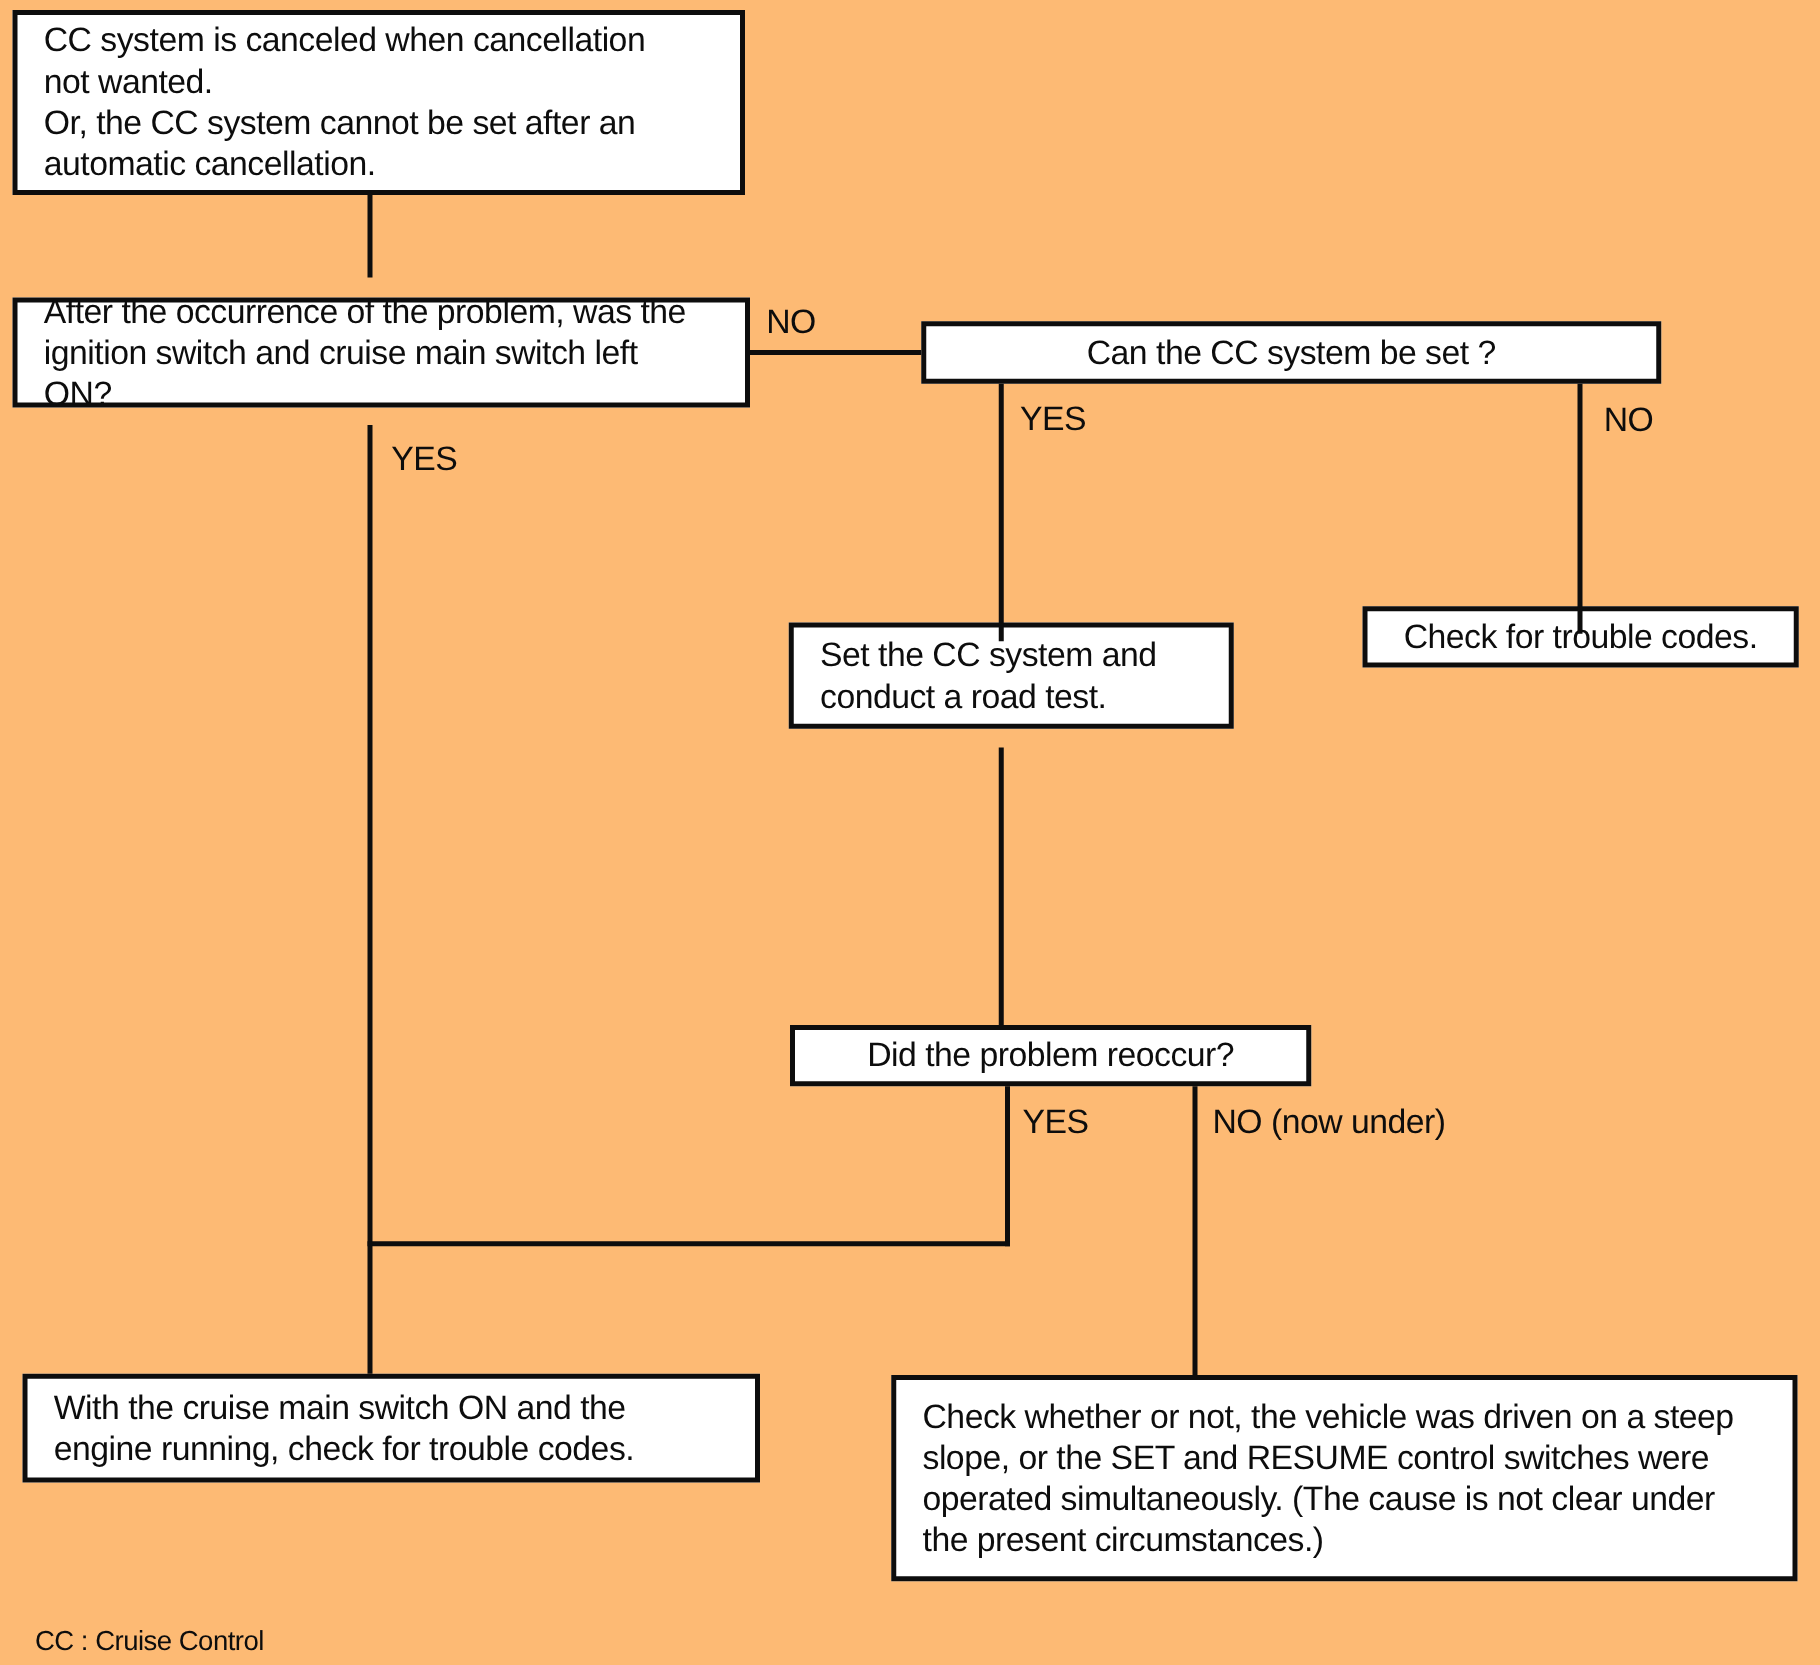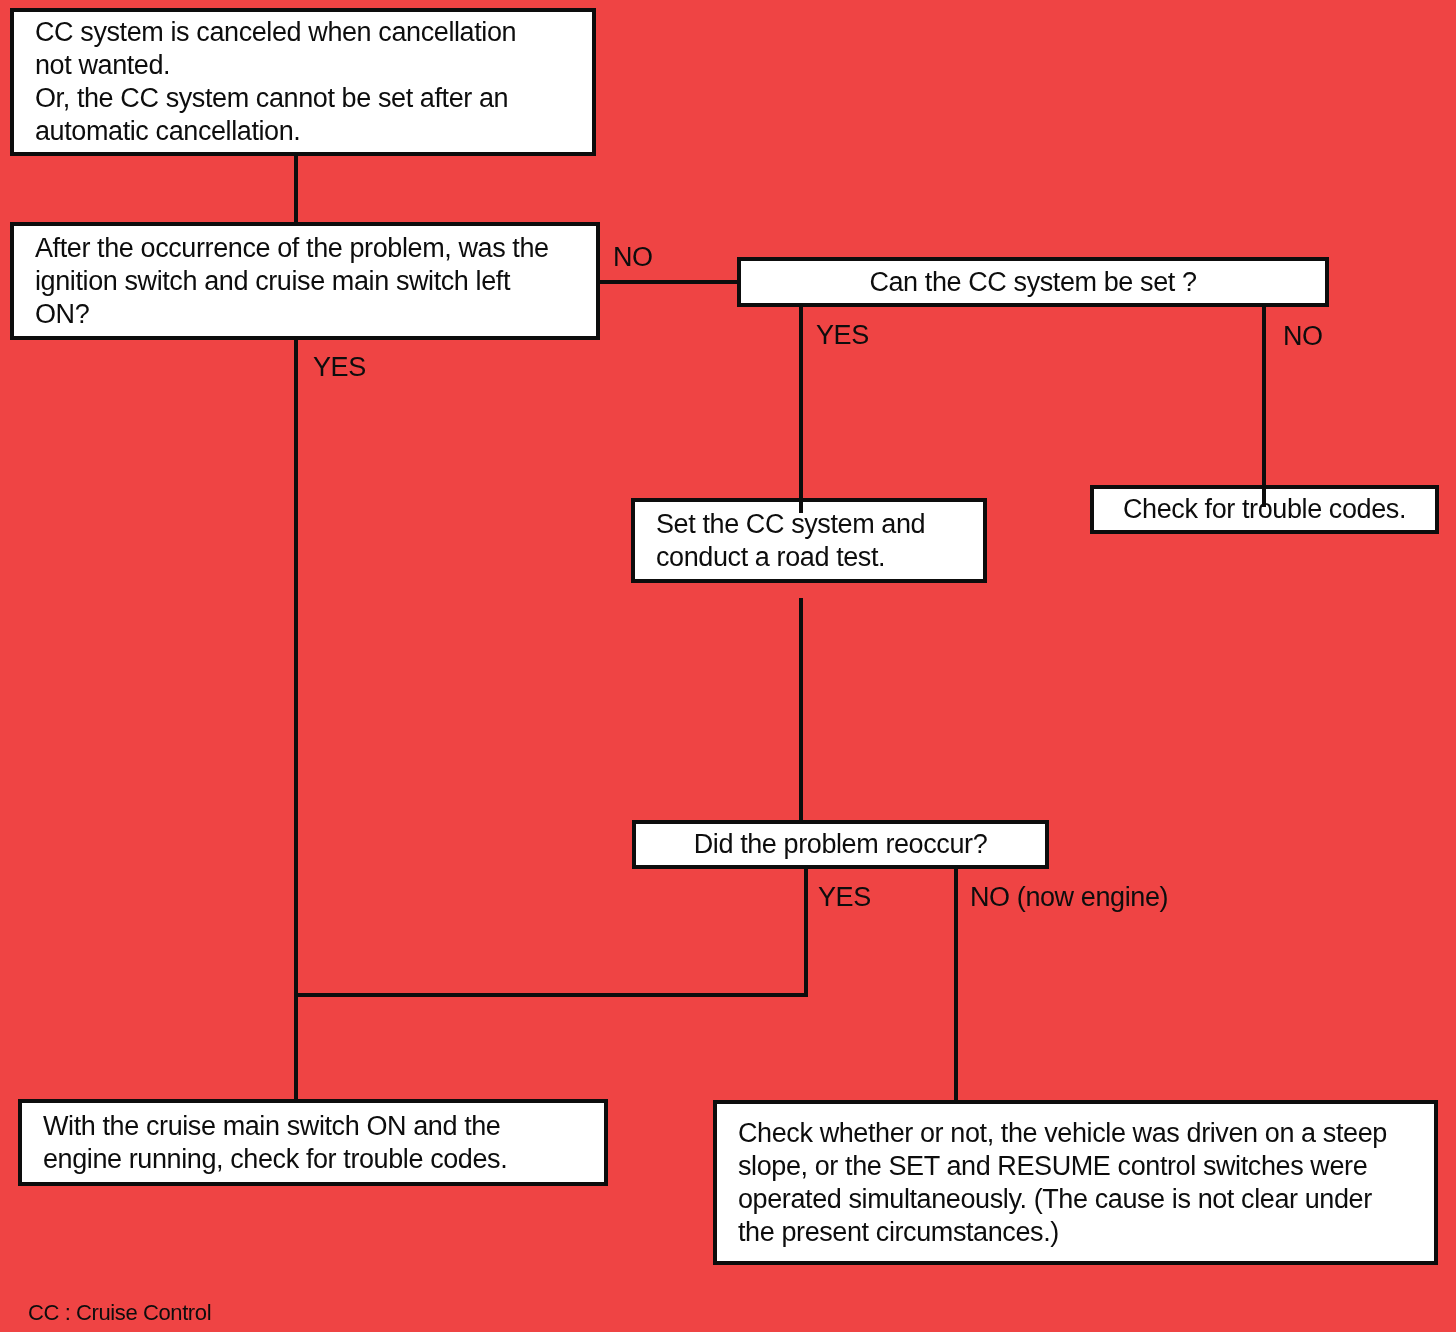--- a/index.html
+++ b/index.html
@@ -5,21 +5,21 @@
   * { margin: 0; padding: 0; box-sizing: border-box; }
   html, body { background: #ffffff; }
   body {
     font-family: "Liberation Sans", "DejaVu Sans", sans-serif;
     color: #0d0d0d;
   }
   .canvas {
     position: relative;
     width: 1456px;
     height: 1332px;
-    background: #ef4444;
+    background: #fdba74;
     overflow: hidden;
   }
   .node {
     position: absolute;
     border: 4px solid #0d0d0d;
     background: #ffffff;
     display: flex;
     align-items: center;
     font-size: 27px;
     line-height: 33px;
@@ -52,21 +52,21 @@
 </head>
 <body>
 
 <div class="canvas">
 
   <div class="node pad" style="left:10px; top:8px; width:586px; height:148px;">CC system is canceled when cancellation
 not wanted.
 Or, the CC system cannot be set after an
 automatic cancellation.</div>
 
-  <div class="node pad" style="left:10px; top:222px; width:590px; height:118px;">After the occurrence of the problem, was the
+  <div class="node pad" style="left:10px; top:238px; width:590px; height:88px;">After the occurrence of the problem, was the
 ignition switch and cruise main switch left
 ON?</div>
 
   <div class="node center" style="left:737px; top:257px; width:592px; height:50px;">Can the CC system be set ?</div>
 
   <div class="node pad" style="left:631px; top:498px; width:356px; height:85px;">Set the CC system and
 conduct a road test.</div>
 
   <div class="node center" style="left:1090px; top:485px; width:349px; height:49px;">Check for trouble codes.</div>
 
@@ -101,17 +101,17 @@
   <span class="edge-label" style="left:613px; top:242px;">NO</span>
 
   <span class="edge-label" style="left:313px; top:352px;">YES</span>
 
   <span class="edge-label" style="left:816px; top:320px;">YES</span>
 
   <span class="edge-label" style="left:1283px; top:321px;">NO</span>
 
   <span class="edge-label" style="left:818px; top:882px;">YES</span>
 
-  <span class="edge-label" style="left:970px; top:882px;">NO (now engine)</span>
+  <span class="edge-label" style="left:970px; top:882px;">NO (now under)</span>
 
   <span class="footnote" style="left:28px; top:1300px;">CC : Cruise Control</span>
 
 </div>
 
 </body></html>

